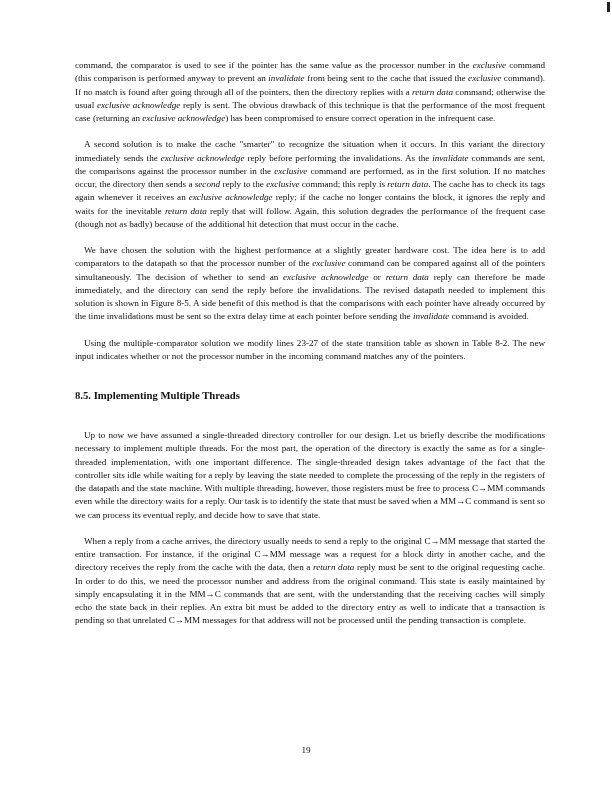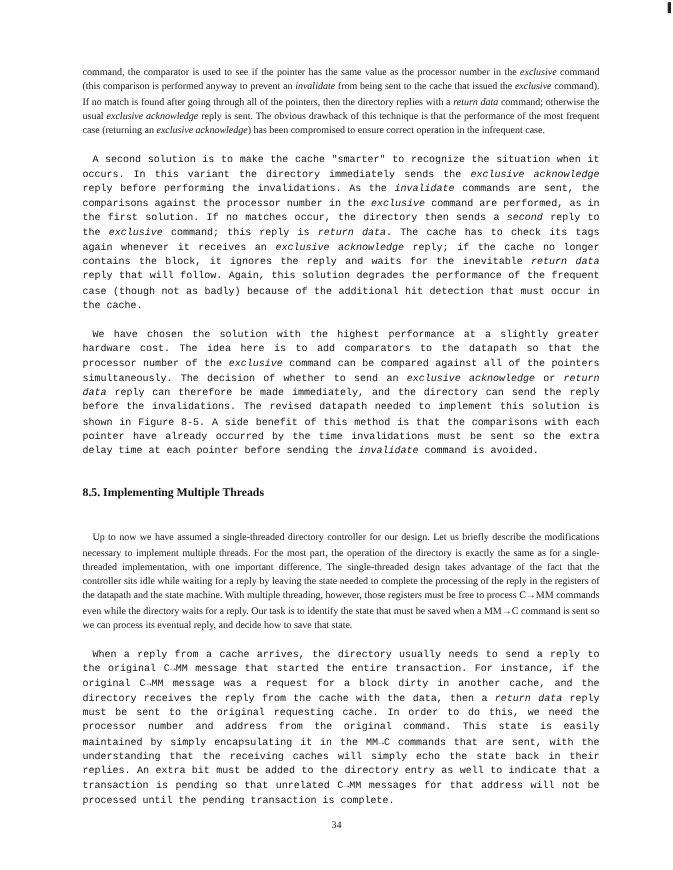--- a/index.html
+++ b/index.html
@@ -35,21 +35,20 @@
       text-align: justify;
       margin: 0;
       letter-spacing: -0.02px;
     }
     .para.indent {
       text-indent: 9px;
       margin-top: 28px;
     }
     .para + .para {
       margin-top: 13px;
-      font-family: Liberation Mono, monospace;
     }
     .para i, .para .it {
       font-style: italic;
       margin-top: 43px;
     }
     .heading {
       font-family: "Liberation Serif", "DejaVu Serif", serif;
       font-weight: bold;
       font-size: 10.7px;
       margin: 26px 0 2px 0;
@@ -65,20 +64,21 @@
   </style>
 </head>
 <body>
 
 <div class="corner-mark"></div>
 
 <div class="page">
   <p class="para"><span>command, the comparator is used to see if the pointer has the same value as the processor number in the </span><span class="it">exclusive</span><span> command (this comparison is performed anyway to prevent an </span><span class="it">invalidate</span><span> from being sent to the cache that issued the </span><span class="it">exclusive</span><span> command).  If no match is found after going through all of the pointers, then the directory replies with a </span><span class="it">return data</span><span> command; otherwise the usual </span><span class="it">exclusive acknowledge</span><span> reply is sent.  The obvious drawback of this technique is that the performance of the most frequent case (returning an </span><span class="it">exclusive acknowledge</span><span>) has been compromised to ensure correct operation in the infrequent case.</span></p>
   <p class="para indent"><span>A second solution is to make the cache "smarter" to recognize the situation when it occurs.  In this variant the directory immediately sends the </span><span class="it">exclusive acknowledge</span><span> reply before performing the invalidations.  As the </span><span class="it">invalidate</span><span> commands are sent, the comparisons against the processor number in the </span><span class="it">exclusive</span><span> command are performed, as in the first solution.  If no matches occur, the directory then sends a </span><span class="it">second</span><span> reply to the </span><span class="it">exclusive</span><span> command; this reply is </span><span class="it">return data</span><span>.  The cache has to check its tags again whenever it receives an </span><span class="it">exclusive acknowledge</span><span> reply; if the cache no longer contains the block, it ignores the reply and waits for the inevitable </span><span class="it">return data</span><span> reply that will follow.  Again, this solution degrades the performance of the frequent case (though not as badly) because of the additional hit detection that must occur in the cache.</span></p>
   <p class="para indent"><span>We have chosen the solution with the highest performance at a slightly greater hardware cost.  The idea here is to add comparators to the datapath so that the processor number of the </span><span class="it">exclusive</span><span> command can be compared against all of the pointers simultaneously.  The decision of whether to send an </span><span class="it">exclusive acknowledge</span><span> or </span><span class="it">return data</span><span> reply can therefore be made immediately, and the directory can send the reply before the invalidations.  The revised datapath needed to implement this solution is shown in Figure 8-5.  A side benefit of this method is that the comparisons with each pointer have already occurred by the time invalidations must be sent so the extra delay time at each pointer before sending the </span><span class="it">invalidate</span><span> command is avoided.</span></p>
+  <p class="para indent"><span>Using the multiple-comparator solution we modify lines 23-27 of the state transition table as shown in Table 8-2.  The new input indicates whether or not the processor number in the incoming command matches any of the pointers.</span></p>
 
   <h2 class="heading">8.5. Implementing Multiple Threads</h2>
 
   <p class="para indent"><span>Up to now we have assumed a single-threaded directory controller for our design.  Let us briefly describe the modifications necessary to implement multiple threads.  For the most part, the operation of the directory is exactly the same as for a single-threaded implementation, with one important difference.  The single-threaded design takes advantage of the fact that the controller sits idle while waiting for a reply by leaving the state needed to complete the processing of the reply in the registers of the datapath and the state machine.  With multiple threading, however, those registers must be free to process C→MM commands even while the directory waits for a reply.  Our task is to identify the state that must be saved when a MM→C command is sent so we can process its eventual reply, and decide how to save that state.</span></p>
   <p class="para indent"><span>When a reply from a cache arrives, the directory usually needs to send a reply to the original C→MM message that started the entire transaction.  For instance, if the original C→MM message was a request for a block dirty in another cache, and the directory receives the reply from the cache with the data, then a </span><span class="it">return data</span><span> reply must be sent to the original requesting cache.  In order to do this, we need the processor number and address from the original command.  This state is easily maintained by simply encapsulating it in the MM→C commands that are sent, with the understanding that the receiving caches will simply echo the state back in their replies.  An extra bit must be added to the directory entry as well to indicate that a transaction is pending so that unrelated C→MM messages for that address will not be processed until the pending transaction is complete.</span></p>
 </div>
 
-<div class="page-number">34</div>
+<div class="page-number">19</div>
 
 </body></html>

